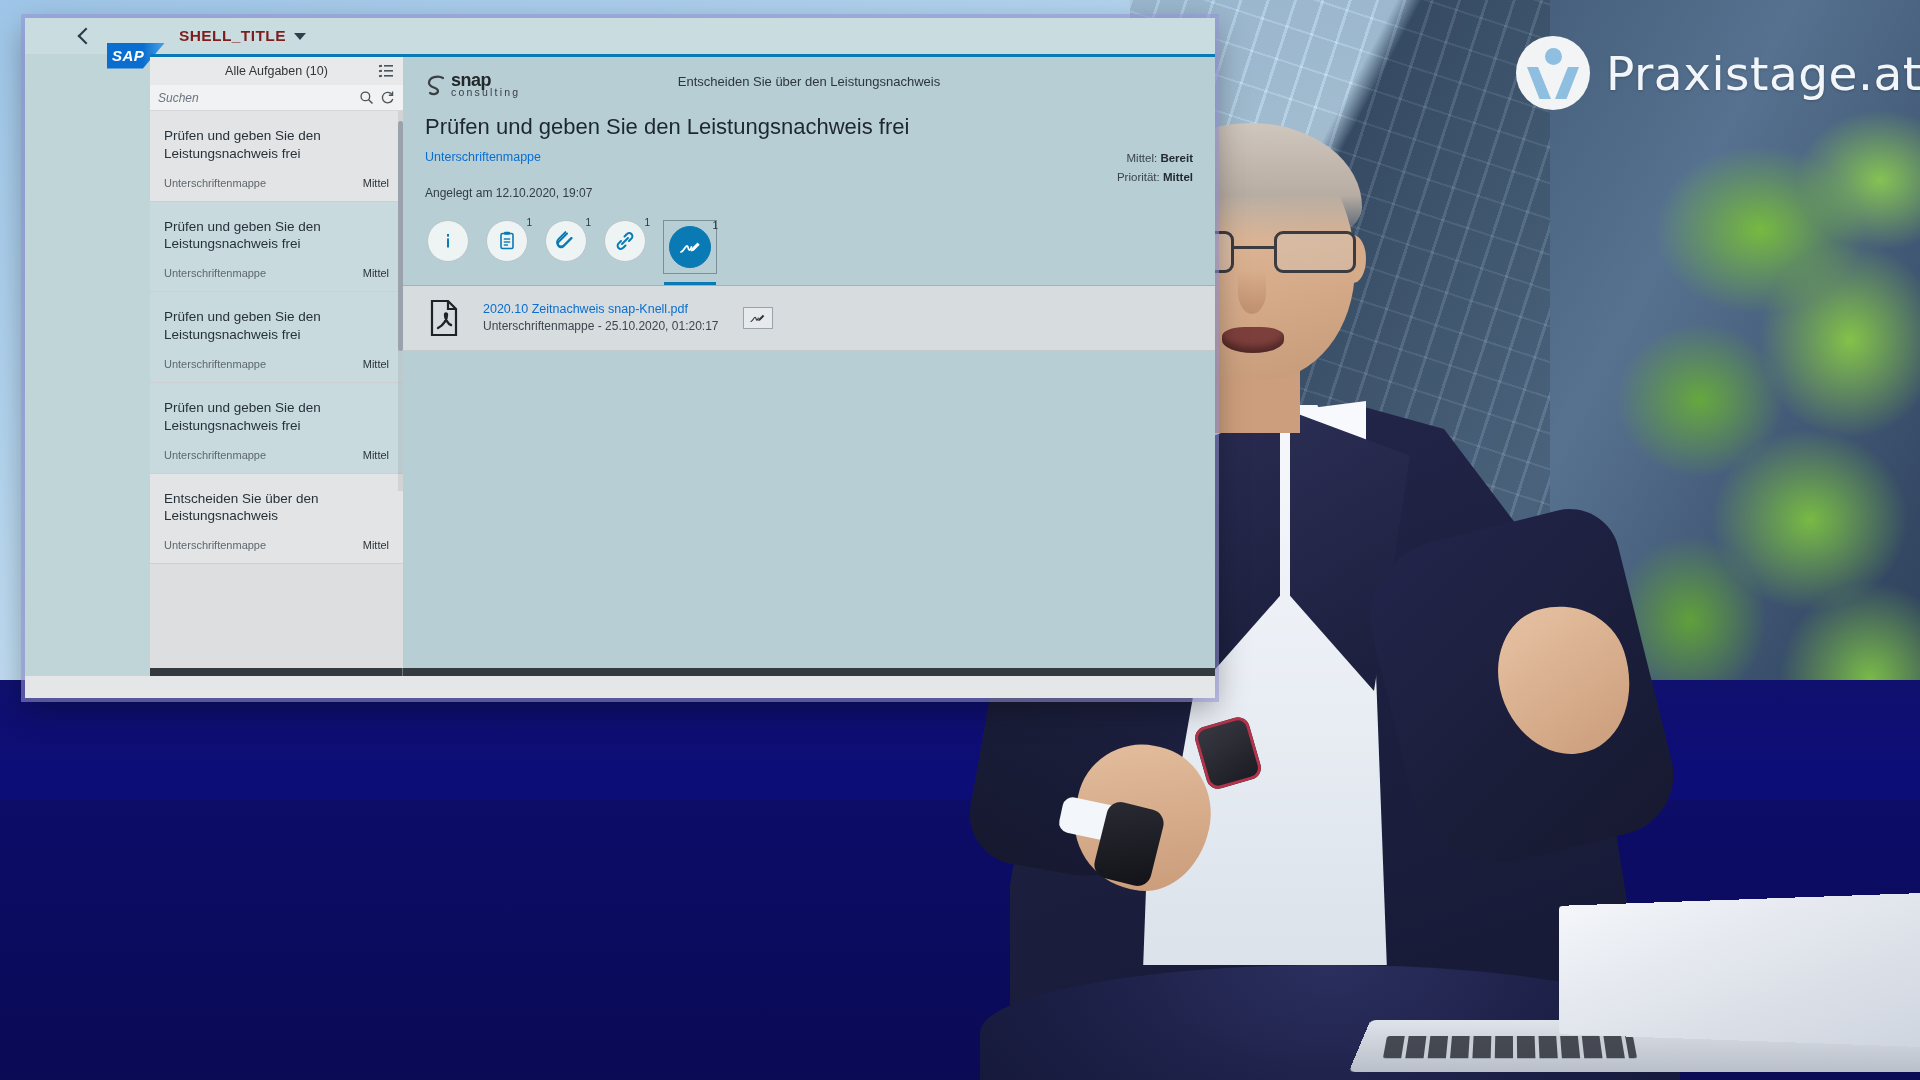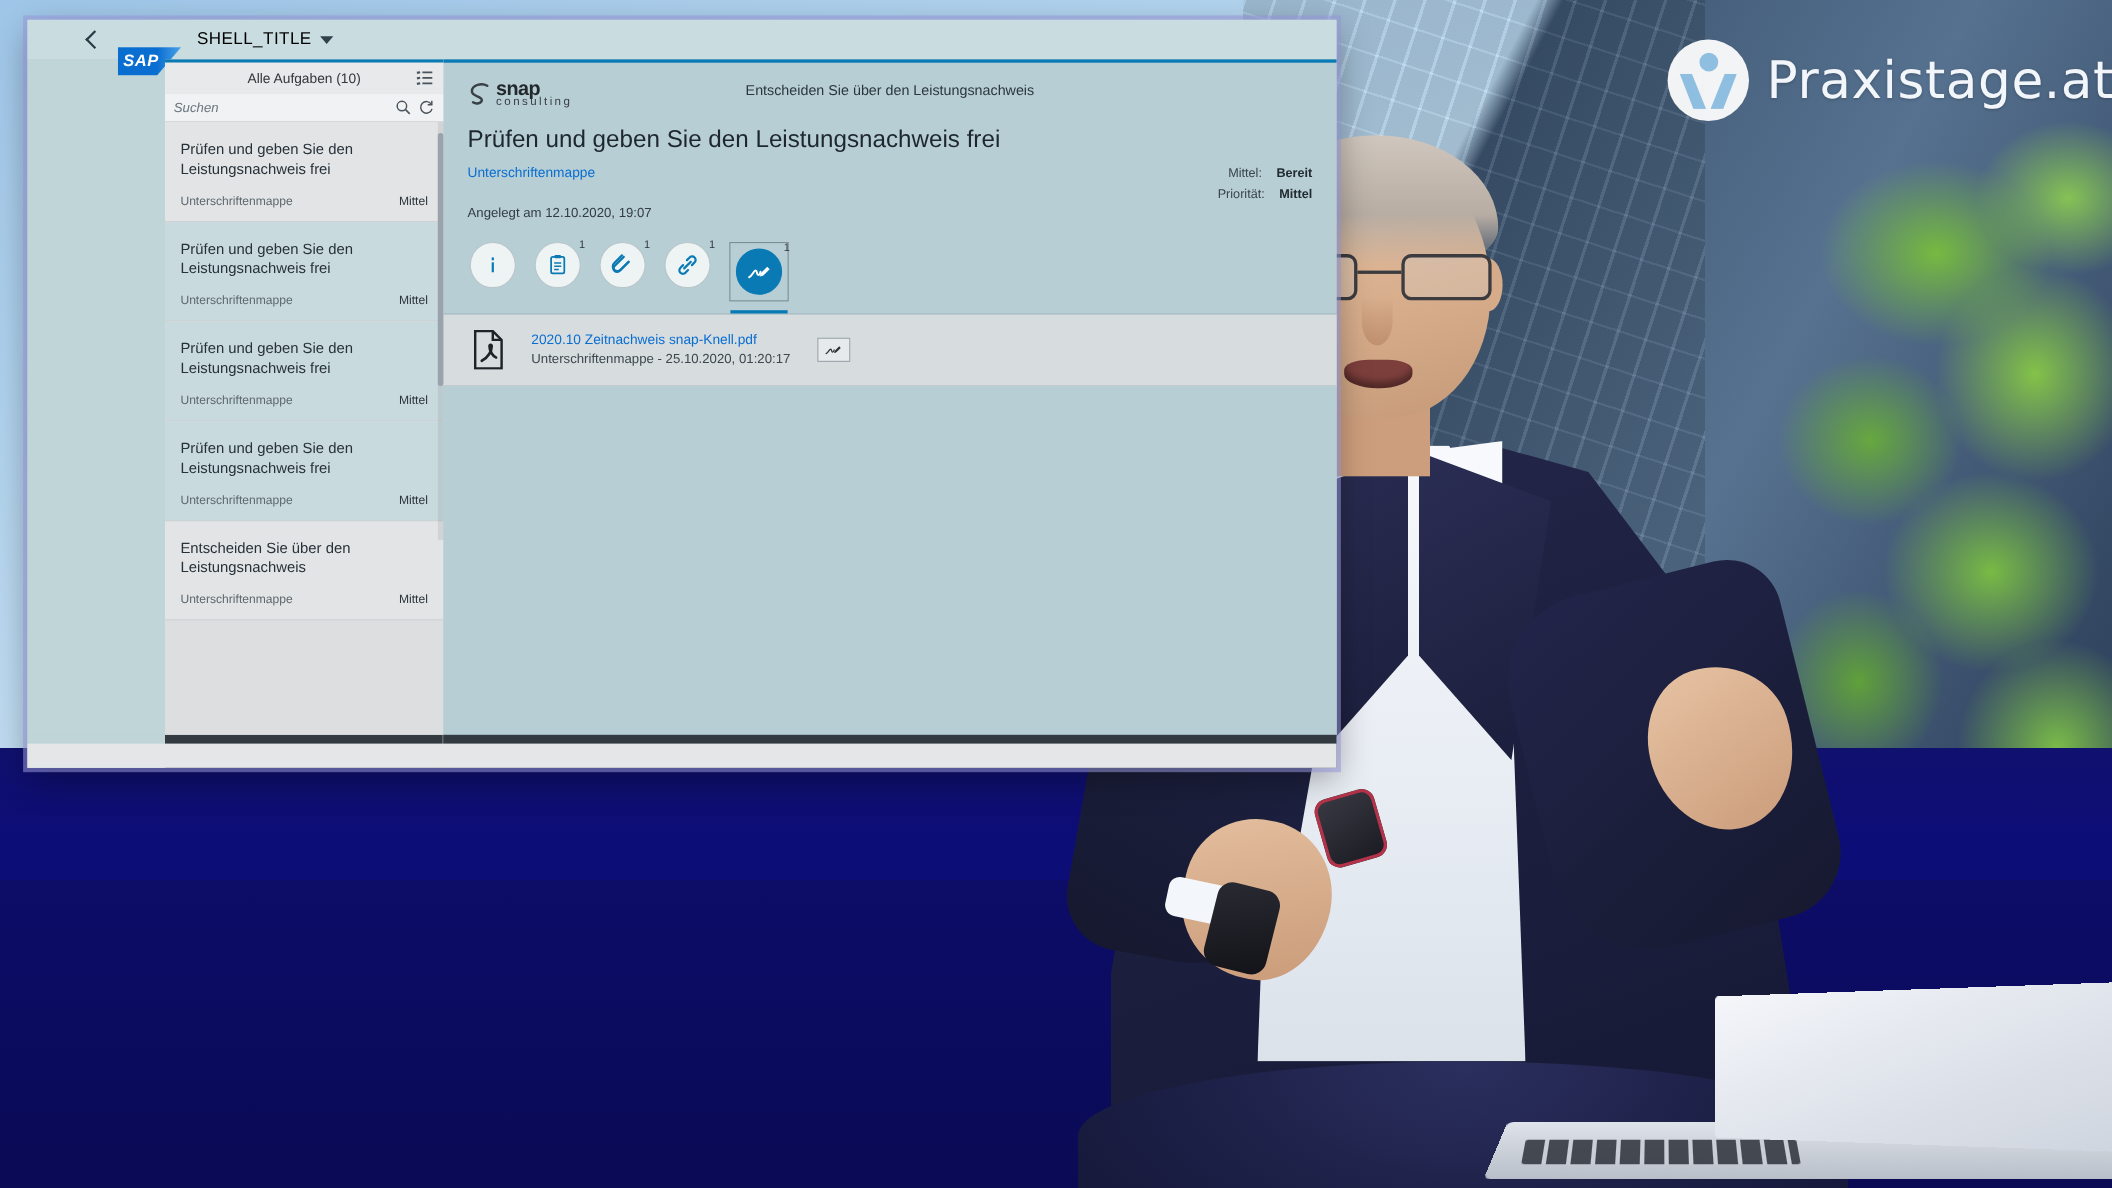--- a/index.html
+++ b/index.html
@@ -199,21 +199,21 @@
   #sap-logo .sl-shape {
     position:absolute; inset:0;
     background: linear-gradient(90deg,#0a6ed1 0%, #0a6ed1 62%, #4aa3e8 100%);
     clip-path: polygon(0 0, 100% 0, 62% 100%, 0 100%);
   }
   #sap-logo .sl-text {
     position:absolute; left:5px; top:4px; color:#fff; font-weight:bold; font-size:15px;
     font-style:italic; letter-spacing:.5px;
   }
   #shell-title {
-    font-size:15.5px; color:#000000; font-weight:normal; letter-spacing:.4px;
+    font-size:15.5px; color:#7f1d1d; font-weight:bold; letter-spacing:.4px;
     display:flex; align-items:center; gap:8px;
   }
   #shell-title .caret { width:0;height:0;border-left:6px solid transparent;border-right:6px solid transparent;border-top:7px solid #31404a; }
 
   
   #app-body { flex:1 1 auto; display:flex; min-height:0; }
   #left-gutter { width:125px; background:#bfd5d8; flex:0 0 auto; }
 
   
   #master {
@@ -283,21 +283,21 @@
     font-size:13px; color:#2d363d;
   }
   #detail-title {
     font-size:22px; color:#1e272e; margin:16px 0 10px 0; font-weight:400;
   }
   #detail-link { font-size:12.5px; color:#0a6ed1; cursor:pointer; }
   #detail-status {
     position:absolute; right:22px; top:92px; text-align:right; line-height:1.65;
   }
   .status-line { font-size:11.5px; color:#3a444b; }
-  .status-line b { color:#222b31;margin-left:10px; }
+  .status-line b { color:#222b31; }
   #detail-created { font-size:12px; color:#333c43; margin-top:22px; }
 
   
   #tab-row { display:flex; gap:17px; padding:20px 22px 0 24px; flex:0 0 auto; }
   .tabi { position:relative; cursor:pointer; }
   .tabi .circle {
     width:42px; height:42px; border-radius:50%; background:#eef3f4;
     border:1px solid #b9c6ca; display:flex; align-items:center; justify-content:center;
   }
   .tabi .badge {

